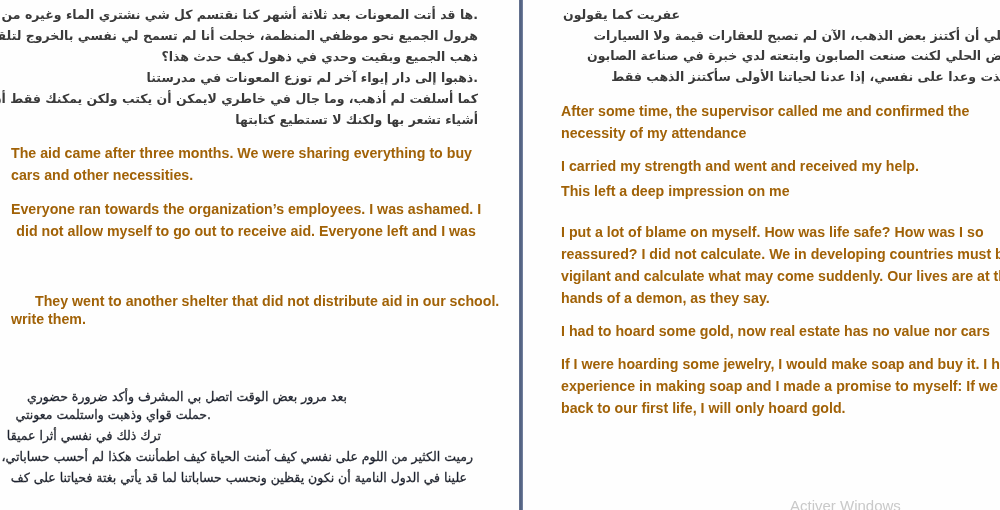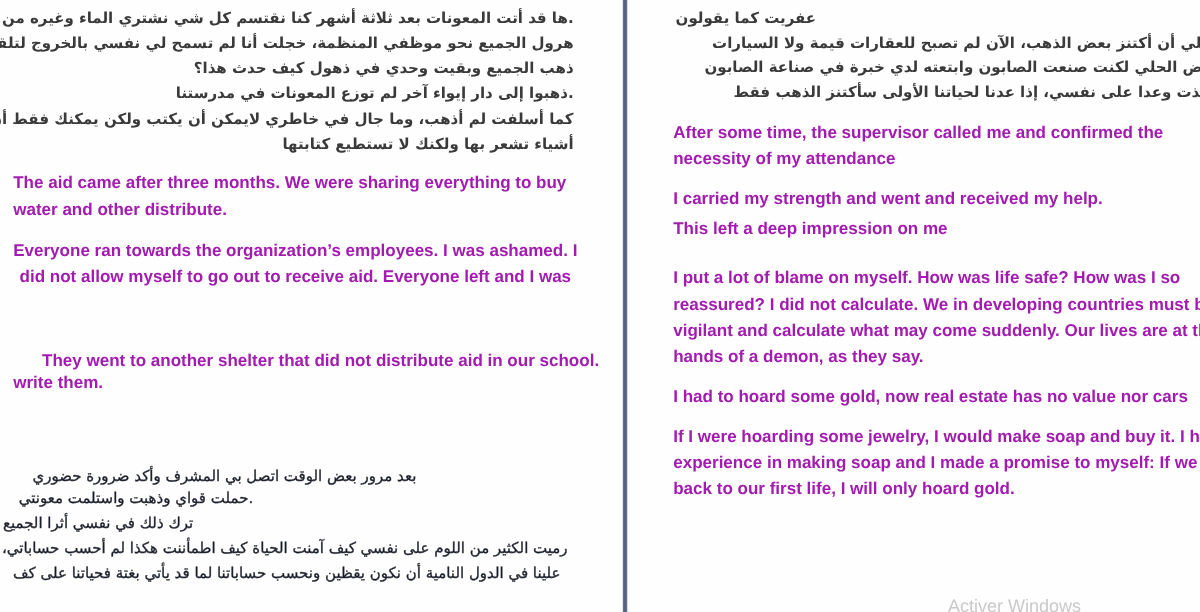--- a/index.html
+++ b/index.html
@@ -61,21 +61,21 @@
       color: #0f172a;
       font-weight: normal;
       -webkit-text-stroke: 0.35px #454545;
     }
     .en-para {
       position: absolute;
       font-family: "Liberation Sans", sans-serif;
       font-weight: bold;
       font-size: 14.2px;
       line-height: 22px;
-      color: #a21caf;
+      color: #a16207;
       margin: 0;
       white-space: nowrap;
     }
     .en-line {
       display: block;
     }
     .watermark {
       position: absolute;
       left: 790px;
       top: 497px;
@@ -96,21 +96,21 @@
       <span class="ar-line">.ها قد أتت المعونات بعد ثلاثة أشهر كنا نقتسم كل شي  نشتري الماء وغيره من الضروريات</span>
       <span class="ar-line">هرول الجميع نحو  موظفي المنظمة، خجلت أنا لم تسمح لي نفسي بالخروج لتلقي المعونات</span>
       <span class="ar-line">ذهب الجميع وبقيت وحدي في ذهول  كيف حدث هذا؟</span>
       <span class="ar-line">.ذهبوا إلى دار إيواء آخر لم توزع المعونات في مدرستنا</span>
       <span class="ar-line">كما أسلفت لم أذهب، وما جال في خاطري لايمكن أن يكتب ولكن يمكنك فقط أن تشعر به،</span>
       <span class="ar-line">أشياء تشعر بها ولكنك لا تستطيع كتابتها</span>
     </div>
 
     <p class="en-para" style="left: 11px; top: 142px;">
       <span class="en-line">The aid came after three months. We were sharing everything to buy</span>
-      <span class="en-line">water and other distribute.</span>
+      <span class="en-line">cars and other necessities.</span>
     </p>
 
     <p class="en-para" style="left: 11px; top: 198px; text-align: center;">
       <span class="en-line">Everyone ran towards the organization’s employees. I was ashamed. I</span>
       <span class="en-line">did not allow myself to go out to receive aid. Everyone left and I was</span>
     </p>
 
     <p class="en-para" style="left: 11px; top: 290px; margin-left: 24px;">
       <span class="en-line">They went to another shelter that did not distribute aid in our school.</span>
     </p>
@@ -119,21 +119,21 @@
       <span class="en-line">write them.</span>
     </p>
 
     <div class="ar-block lower" style="right: 172px; top: 387px;">
       <span class="ar-line">بعد مرور بعض  الوقت اتصل بي المشرف وأكد ضرورة حضوري</span>
     </div>
     <div class="ar-block lower" style="right: 308px; top: 405px;">
       <span class="ar-line">.حملت قواي وذهبت واستلمت معونتي</span>
     </div>
     <div class="ar-block lower" style="right: 358px; top: 426px;">
-      <span class="ar-line">ترك ذلك في نفسي أثرا الجميع</span>
+      <span class="ar-line">ترك ذلك في نفسي أثرا عميقا</span>
     </div>
     <div class="ar-block lower" style="right: 46px; top: 447px;">
       <span class="ar-line">رميت الكثير من اللوم على نفسي كيف آمنت الحياة كيف اطمأننت هكذا لم أحسب حساباتي،</span>
     </div>
     <div class="ar-block lower" style="right: 52px; top: 468px;">
       <span class="ar-line">علينا في الدول النامية أن نكون يقظين ونحسب حساباتنا لما قد يأتي بغتة فحياتنا على كف</span>
     </div>
   </div>
 
   <div class="divider"></div>

